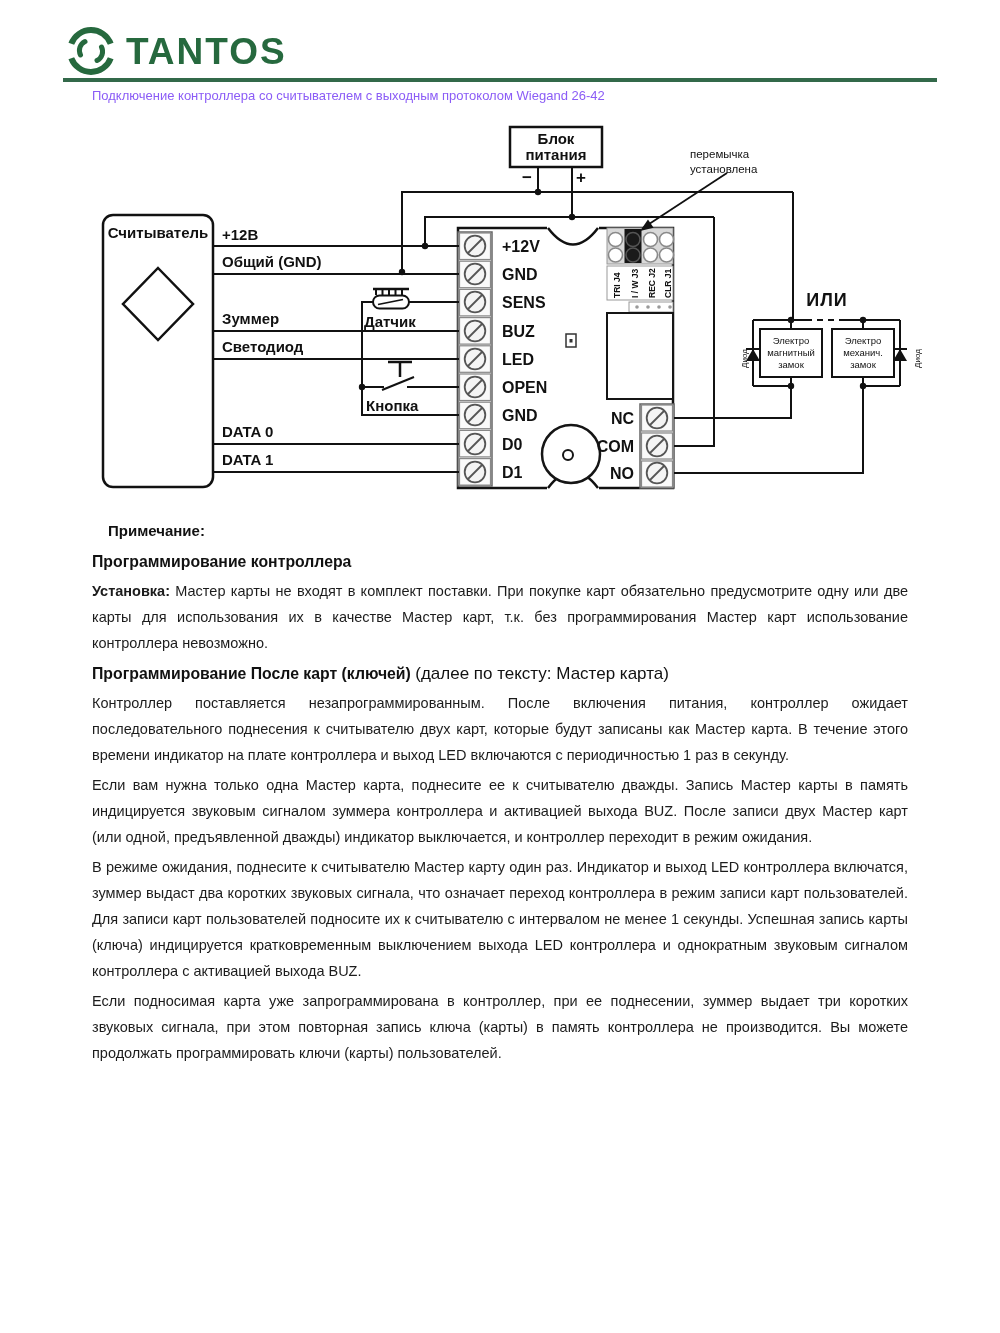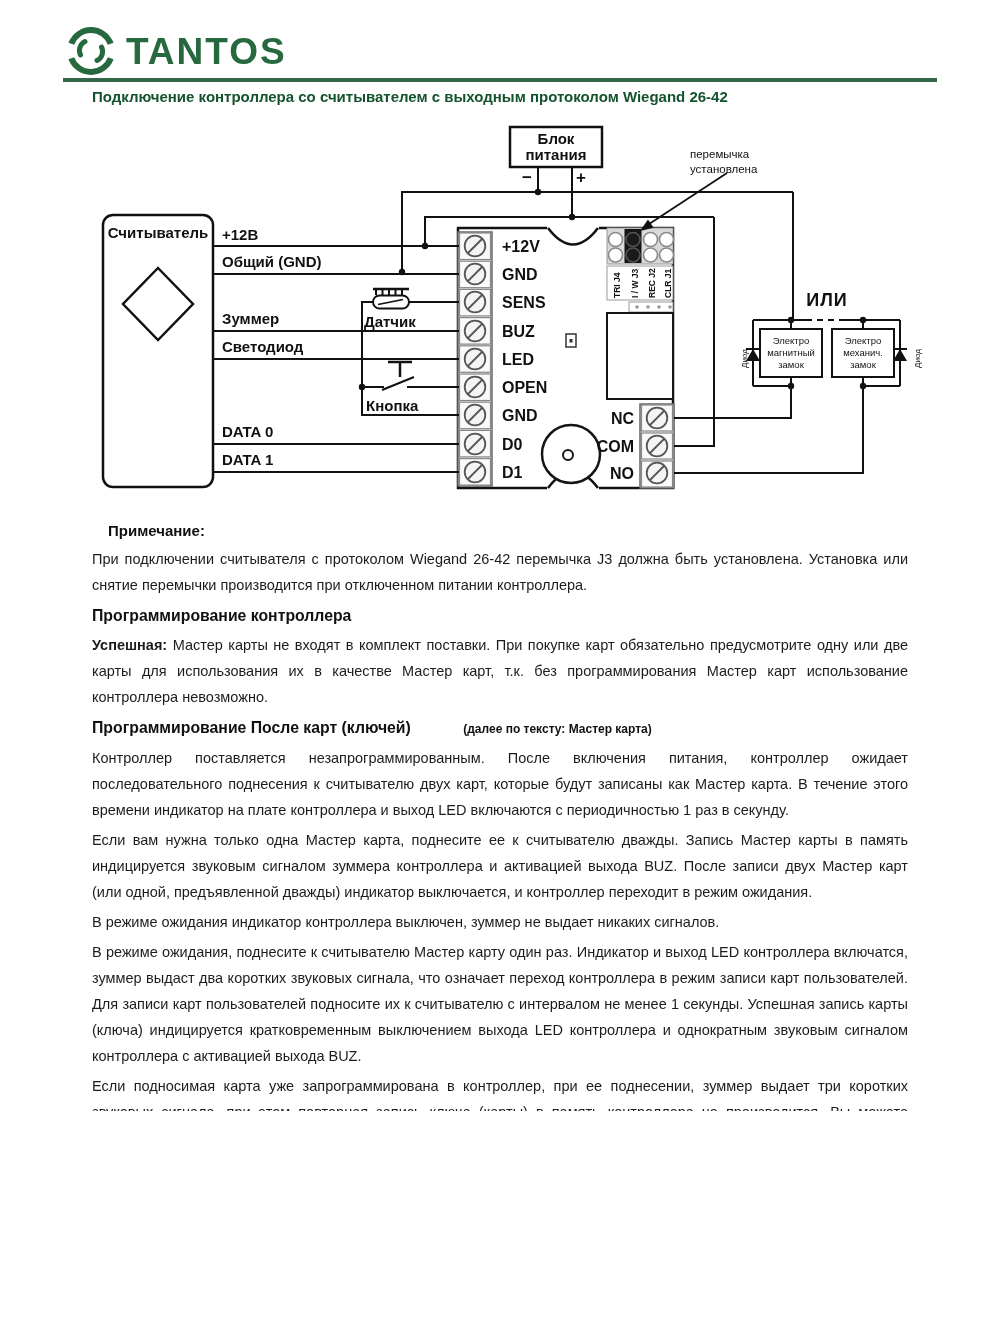--- a/index.html
+++ b/index.html
@@ -4,40 +4,40 @@
 <style>
   html,body{margin:0;padding:0;background:#ffffff;}
   .page{position:relative;width:1000px;height:1111px;background:#fff;overflow:hidden;
         font-family:"Liberation Sans",sans-serif;color:#1a1a1a;}
   
   .logo{position:absolute;left:64px;top:24px;display:flex;align-items:center;gap:8px;}
   .brand{font-size:37px;font-weight:bold;color:#26693e;letter-spacing:2px;line-height:1;}
   .rule{position:absolute;left:63px;width:874px;height:4px;background:#33694a;}
   .rule-top{top:78px;}
   .rule-bottom{top:1253px;}
-  .doc-title{position:absolute;left:92px;top:88px;width:830px;font-size:15px;font-weight:bold;color:#14532d;}
+  .doc-title{position:absolute;left:92px;top:88px;width:830px;font-size:13px;font-weight:normal;color:#8b5cf6;}
   
   .diagram{position:absolute;left:0;top:118px;}
   .diagram text{fill:#111;}
   .wlabel{font-size:15px;font-weight:bold;}
   .tlabel{font-size:16px;font-weight:bold;}
   .rlabel{font-size:16px;font-weight:bold;text-anchor:end;}
   .jlabel{font-size:8.5px;font-weight:bold;}
   .small{font-size:11.5px;}
   .locktxt{font-size:9.5px;text-anchor:middle;}
   .diodetxt{font-size:8px;}
   .orlabel{font-size:18px;font-weight:bold;text-anchor:middle;letter-spacing:1px;}
   .psutxt{font-size:15px;font-weight:bold;text-anchor:middle;}
   .pm{font-size:17px;font-weight:bold;text-anchor:middle;}
   
   .content{position:absolute;left:92px;top:518px;width:816px;font-size:14.5px;line-height:26px;color:#1c1c1c;}
   .content p{margin:0 0 4px;text-align:justify;text-align-last:left;}
   .content h3{font-size:15.8px;margin:5px 0 3px;line-height:26px;color:#111;}
   .content h4{font-size:15px;margin:0 16px 2px;line-height:26px;color:#111;}
-  .hnote{font-size:12px;font-weight:bold;margin-left:48px;}
+  .hnote{font-size:17px;font-weight:normal;}
   .footer-url{position:absolute;right:81px;top:1262px;font-size:37px;font-weight:bold;color:#26693e;}
 </style>
 </head>
 <body>
 
 <div class="page">
 
   <div class="logo">
     <svg width="54" height="54" viewBox="0 0 54 54">
       <path d="M7.3,19.8 A21,21 0 0 1 46.7,19.8" fill="none" stroke="#26693e" stroke-width="6"></path>
@@ -272,30 +272,28 @@
     <g>
       <line x1="893" y1="349" x2="907" y2="349" stroke="#111" stroke-width="2"></line>
       <polygon points="893,361 907,361 900,349" fill="#111"></polygon>
     </g>
     <text class="diodetxt" transform="rotate(-90 747 368)" x="747" y="368">Диод</text>
     <text class="diodetxt" transform="rotate(-90 920 368)" x="920" y="368">Диод</text>
   </svg>
 
   <div class="content">
     <h4>Примечание:</h4>
-    <p>При подключении считывателя с протоколом Wiegand 26-42 перемычка J3 должна быть установлена. Установка или снятие перемычки производится при отключенном питании контроллера.</p>
 
     <h3>Программирование контроллера</h3>
-    <p><b>Успешная:</b><span> Мастер карты не входят в комплект поставки. При покупке карт обязательно предусмотрите одну или две карты для использования их в качестве Мастер карт, т.к. без программирования Мастер карт использование контроллера невозможно.</span></p>
+    <p><b>Установка:</b><span> Мастер карты не входят в комплект поставки. При покупке карт обязательно предусмотрите одну или две карты для использования их в качестве Мастер карт, т.к. без программирования Мастер карт использование контроллера невозможно.</span></p>
 
     <h3><span>Программирование После карт (ключей)</span> <span class="hnote">(далее по тексту: Мастер карта)</span></h3>
     <p>Контроллер поставляется незапрограммированным. После включения питания, контроллер ожидает последовательного поднесения к считывателю двух карт, которые будут записаны как Мастер карта. В течение этого времени индикатор на плате контроллера и выход LED включаются с периодичностью 1 раз в секунду.</p>
     <p>Если вам нужна только одна Мастер карта, поднесите ее к считывателю дважды. Запись Мастер карты в память индицируется звуковым сигналом зуммера контроллера и активацией выхода BUZ. После записи двух Мастер карт (или одной, предъявленной дважды) индикатор выключается, и контроллер переходит в режим ожидания.</p>
 
-    <p>В режиме ожидания индикатор контроллера выключен, зуммер не выдает никаких сигналов.</p>
 
     <p>В режиме ожидания, поднесите к считывателю Мастер карту один раз. Индикатор и выход LED контроллера включатся, зуммер выдаст два коротких звуковых сигнала, что означает переход контроллера в режим записи карт пользователей. Для записи карт пользователей подносите их к считывателю с интервалом не менее 1 секунды. Успешная запись карты (ключа) индицируется кратковременным выключением выхода LED контроллера и однократным звуковым сигналом контроллера с активацией выхода BUZ.</p>
     <p>Если подносимая карта уже запрограммирована в контроллер, при ее поднесении, зуммер выдает три коротких звуковых сигнала, при этом повторная запись ключа (карты) в память контроллера не производится. Вы можете продолжать программировать ключи (карты) пользователей.</p>
   </div>
 
   <div class="rule rule-bottom"></div>
   <div class="footer-url">www.tantos.pro</div>
 
 </div>
 

